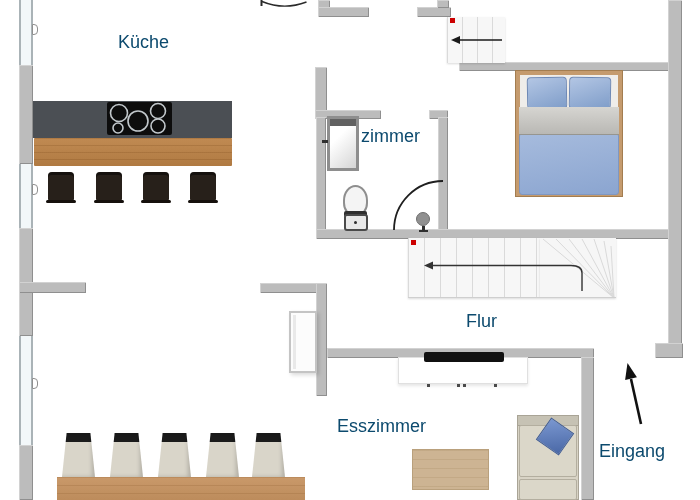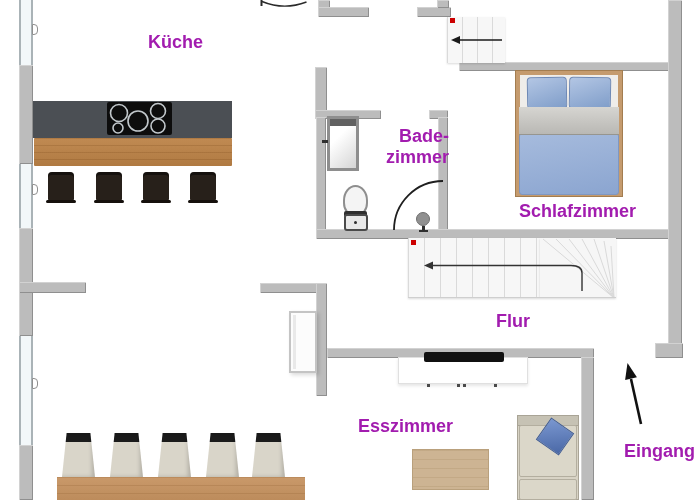--- a/index.html
+++ b/index.html
@@ -13,22 +13,22 @@
   }
   .window-rail{
     position:absolute;background:var(--window,#f2f7f9);
     border-left:2px solid #aab3b7;border-right:2px solid #aab3b7;box-sizing:border-box;
   }
   .handle{
     position:absolute;width:6px;height:11px;background:#fff;border:1px solid #8f8f8f;
     border-radius:0 4px 4px 0;box-sizing:border-box;
   }
   .room-label{
-    position:absolute;color:#a21caf;font-size:18px;font-weight:bold;
-    text-align:right;line-height:21px;white-space:nowrap;
+    position:absolute;color:#0c4a6e;font-size:18px;font-weight:normal;
+    text-align:left;line-height:21px;white-space:nowrap;
   }
   .stairs{position:absolute;background:#f6f6f6;box-shadow:0 1px 2px rgba(0,0,0,.15);}
   .stairs.treads{
     background:
       repeating-linear-gradient(to right, #dadada 0 1px, transparent 1px 16px),
       #f7f7f7;
   }
   .stairs.treads-small{
     background:
       repeating-linear-gradient(to right, #dadada 0 1px, transparent 1px 15px),
@@ -231,21 +231,19 @@
     </g>
 
     <g>
       <line x1="641" y1="424" x2="631" y2="379" stroke="#111" stroke-width="2.6"></line>
       <polygon points="627.5,363 636.9,377.3 625.1,379.9" fill="#111"></polygon>
     </g>
   </svg>
 
   <div class="room-label" style="left:118px;top:32px;width:85px;">Küche</div>
   <div class="room-label" style="left:361px;top:126px;width:88px;">
-    <span style="display:block;">Bade-</span>
     <span style="display:block;">zimmer</span>
   </div>
-  <div class="room-label" style="left:504px;top:201px;width:132px;">Schlafzimmer</div>
   <div class="room-label" style="left:466px;top:311px;width:64px;">Flur</div>
   <div class="room-label" style="left:337px;top:416px;width:116px;">Esszimmer</div>
   <div class="room-label" style="left:599px;top:441px;width:96px;">Eingang</div>
 
 </div>
 
 </body></html>

